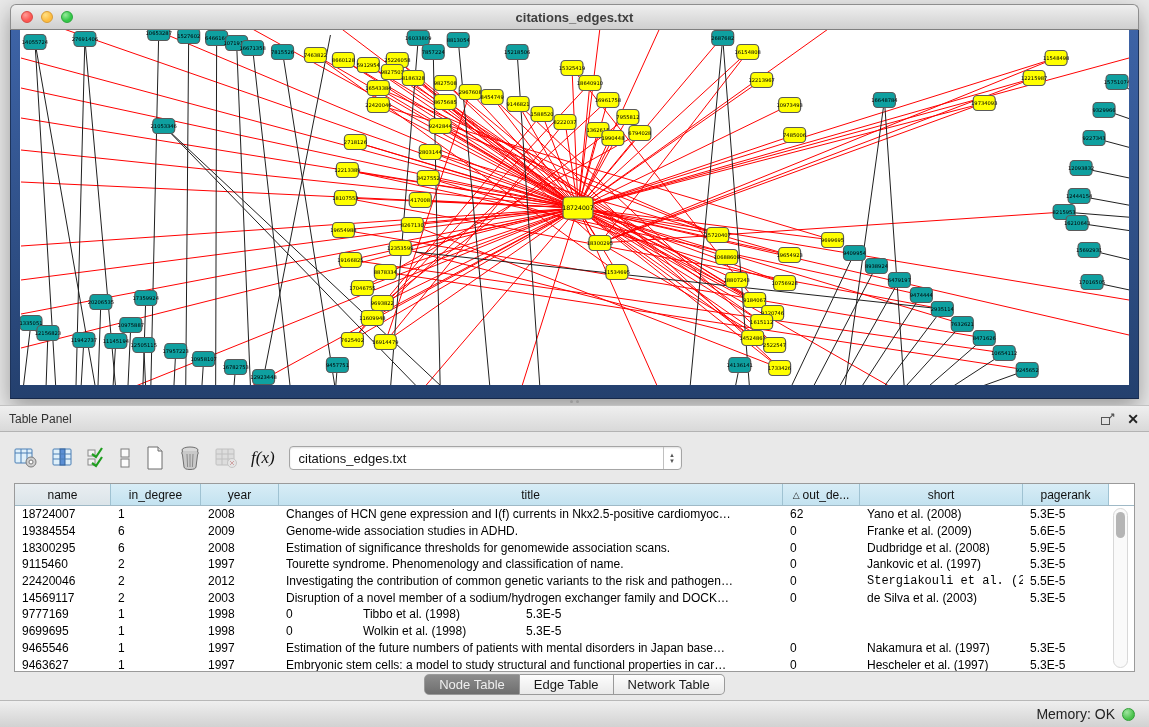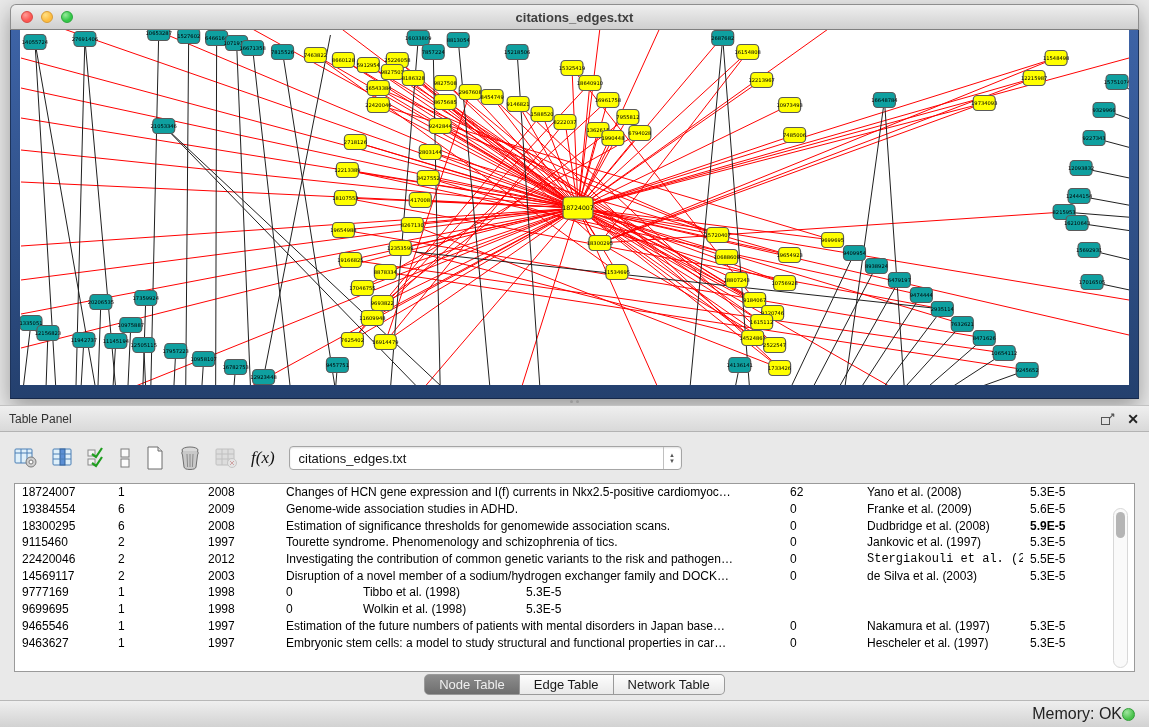--- a/index.html
+++ b/index.html
@@ -65,21 +65,21 @@
   .tab { height:21px; font-size:13px; display:flex; align-items:center; padding:0 14px;
     border:1px solid #9a9a9a; border-left:none; background:linear-gradient(#fdfdfd,#e9e9e9); color:#1a1a1a; }
   .tab.first { border-left:1px solid #9a9a9a; border-radius:5px 0 0 5px; }
   .tab.last { border-radius:0 5px 5px 0; }
   .tab.sel { background:linear-gradient(#8d8d8d,#6e6e6e); color:#efefef; }
 
   
   #statusbar { position:absolute; left:0; top:700px; width:1149px; height:27px;
     background:linear-gradient(#efefef,#d2d2d2); border-top:1px solid #b8b8b8;
     display:flex; align-items:center; justify-content:flex-end; }
-  #mem-label { font-size:16px; color:#222; }
+  #mem-label { font-size:14px; color:#222; margin-right:7px; }
   #mem-dot { width:13px; height:13px; border-radius:50%; background:radial-gradient(circle at 35% 30%,#9fe59f,#49c24b 65%);
     border:1px solid #2f9e36; margin-right:14px; }
 </style>
 </head>
 <body>
 
 <div id="net-window">
   <div id="titlebar">
     <span class="tl red"></span>
     <span class="tl yel"></span>
@@ -572,20 +572,44 @@
   <div id="combo">
     <span class="val">citations_edges.txt</span>
     <span class="stepper">
         <span>▲</span>
         <span>▼</span>
       </span>
   </div>
 </div>
 
 <div id="table-box">
+  <div id="thead">
+      <div class="th first" style="width: 96px;">
+        <span>name</span>
+      </div>
+      <div class="th" style="width: 90px;">
+        <span>in_degree</span>
+      </div>
+      <div class="th" style="width: 78px;">
+        <span>year</span>
+      </div>
+      <div class="th" style="width: 504px;">
+        <span>title</span>
+      </div>
+      <div class="th" style="width: 77px;">
+        <span class="sort">△</span>
+        <span>out_de...</span>
+      </div>
+      <div class="th" style="width: 163px;">
+        <span>short</span>
+      </div>
+      <div class="th" style="width: 86px;">
+        <span>pagerank</span>
+      </div>
+    </div>
   <div id="tbody">
       <div class="tr">
         <div class="td" style="width: 96px;">18724007</div>
         <div class="td" style="width: 90px;">1</div>
         <div class="td" style="width: 78px;">2008</div>
         <div class="td" style="width: 504px;">Changes of HCN gene expression and I(f) currents in Nkx2.5-positive cardiomyoc…</div>
         <div class="td" style="width: 77px;">62</div>
         <div class="td" style="width: 163px;">Yano et al. (2008)</div>
         <div class="td" style="width: 86px;">5.3E-5</div>
       </div>
@@ -598,27 +622,27 @@
         <div class="td" style="width: 163px;">Franke et al. (2009)</div>
         <div class="td" style="width: 86px;">5.6E-5</div>
       </div>
       <div class="tr">
         <div class="td" style="width: 96px;">18300295</div>
         <div class="td" style="width: 90px;">6</div>
         <div class="td" style="width: 78px;">2008</div>
         <div class="td" style="width: 504px;">Estimation of significance thresholds for genomewide association scans.</div>
         <div class="td" style="width: 77px;">0</div>
         <div class="td" style="width: 163px;">Dudbridge et al. (2008)</div>
-        <div class="td" style="width: 86px; font-weight: bold;">5.9E-5</div>
+        <div class="td" style="width: 86px;">5.9E-5</div>
       </div>
       <div class="tr">
         <div class="td" style="width: 96px;">9115460</div>
         <div class="td" style="width: 90px;">2</div>
         <div class="td" style="width: 78px;">1997</div>
-        <div class="td" style="width: 504px;">Tourette syndrome. Phenomenology and schizophrenia of tics.</div>
+        <div class="td" style="width: 504px;">Tourette syndrome. Phenomenology and classification of name.</div>
         <div class="td" style="width: 77px;">0</div>
         <div class="td" style="width: 163px;">Jankovic et al. (1997)</div>
         <div class="td" style="width: 86px;">5.3E-5</div>
       </div>
       <div class="tr">
         <div class="td" style="width: 96px;">22420046</div>
         <div class="td" style="width: 90px;">2</div>
         <div class="td" style="width: 78px;">2012</div>
         <div class="td" style="width: 504px;">Investigating the contribution of common genetic variants to the risk and pathogen…</div>
         <div class="td" style="width: 77px;">0</div>

